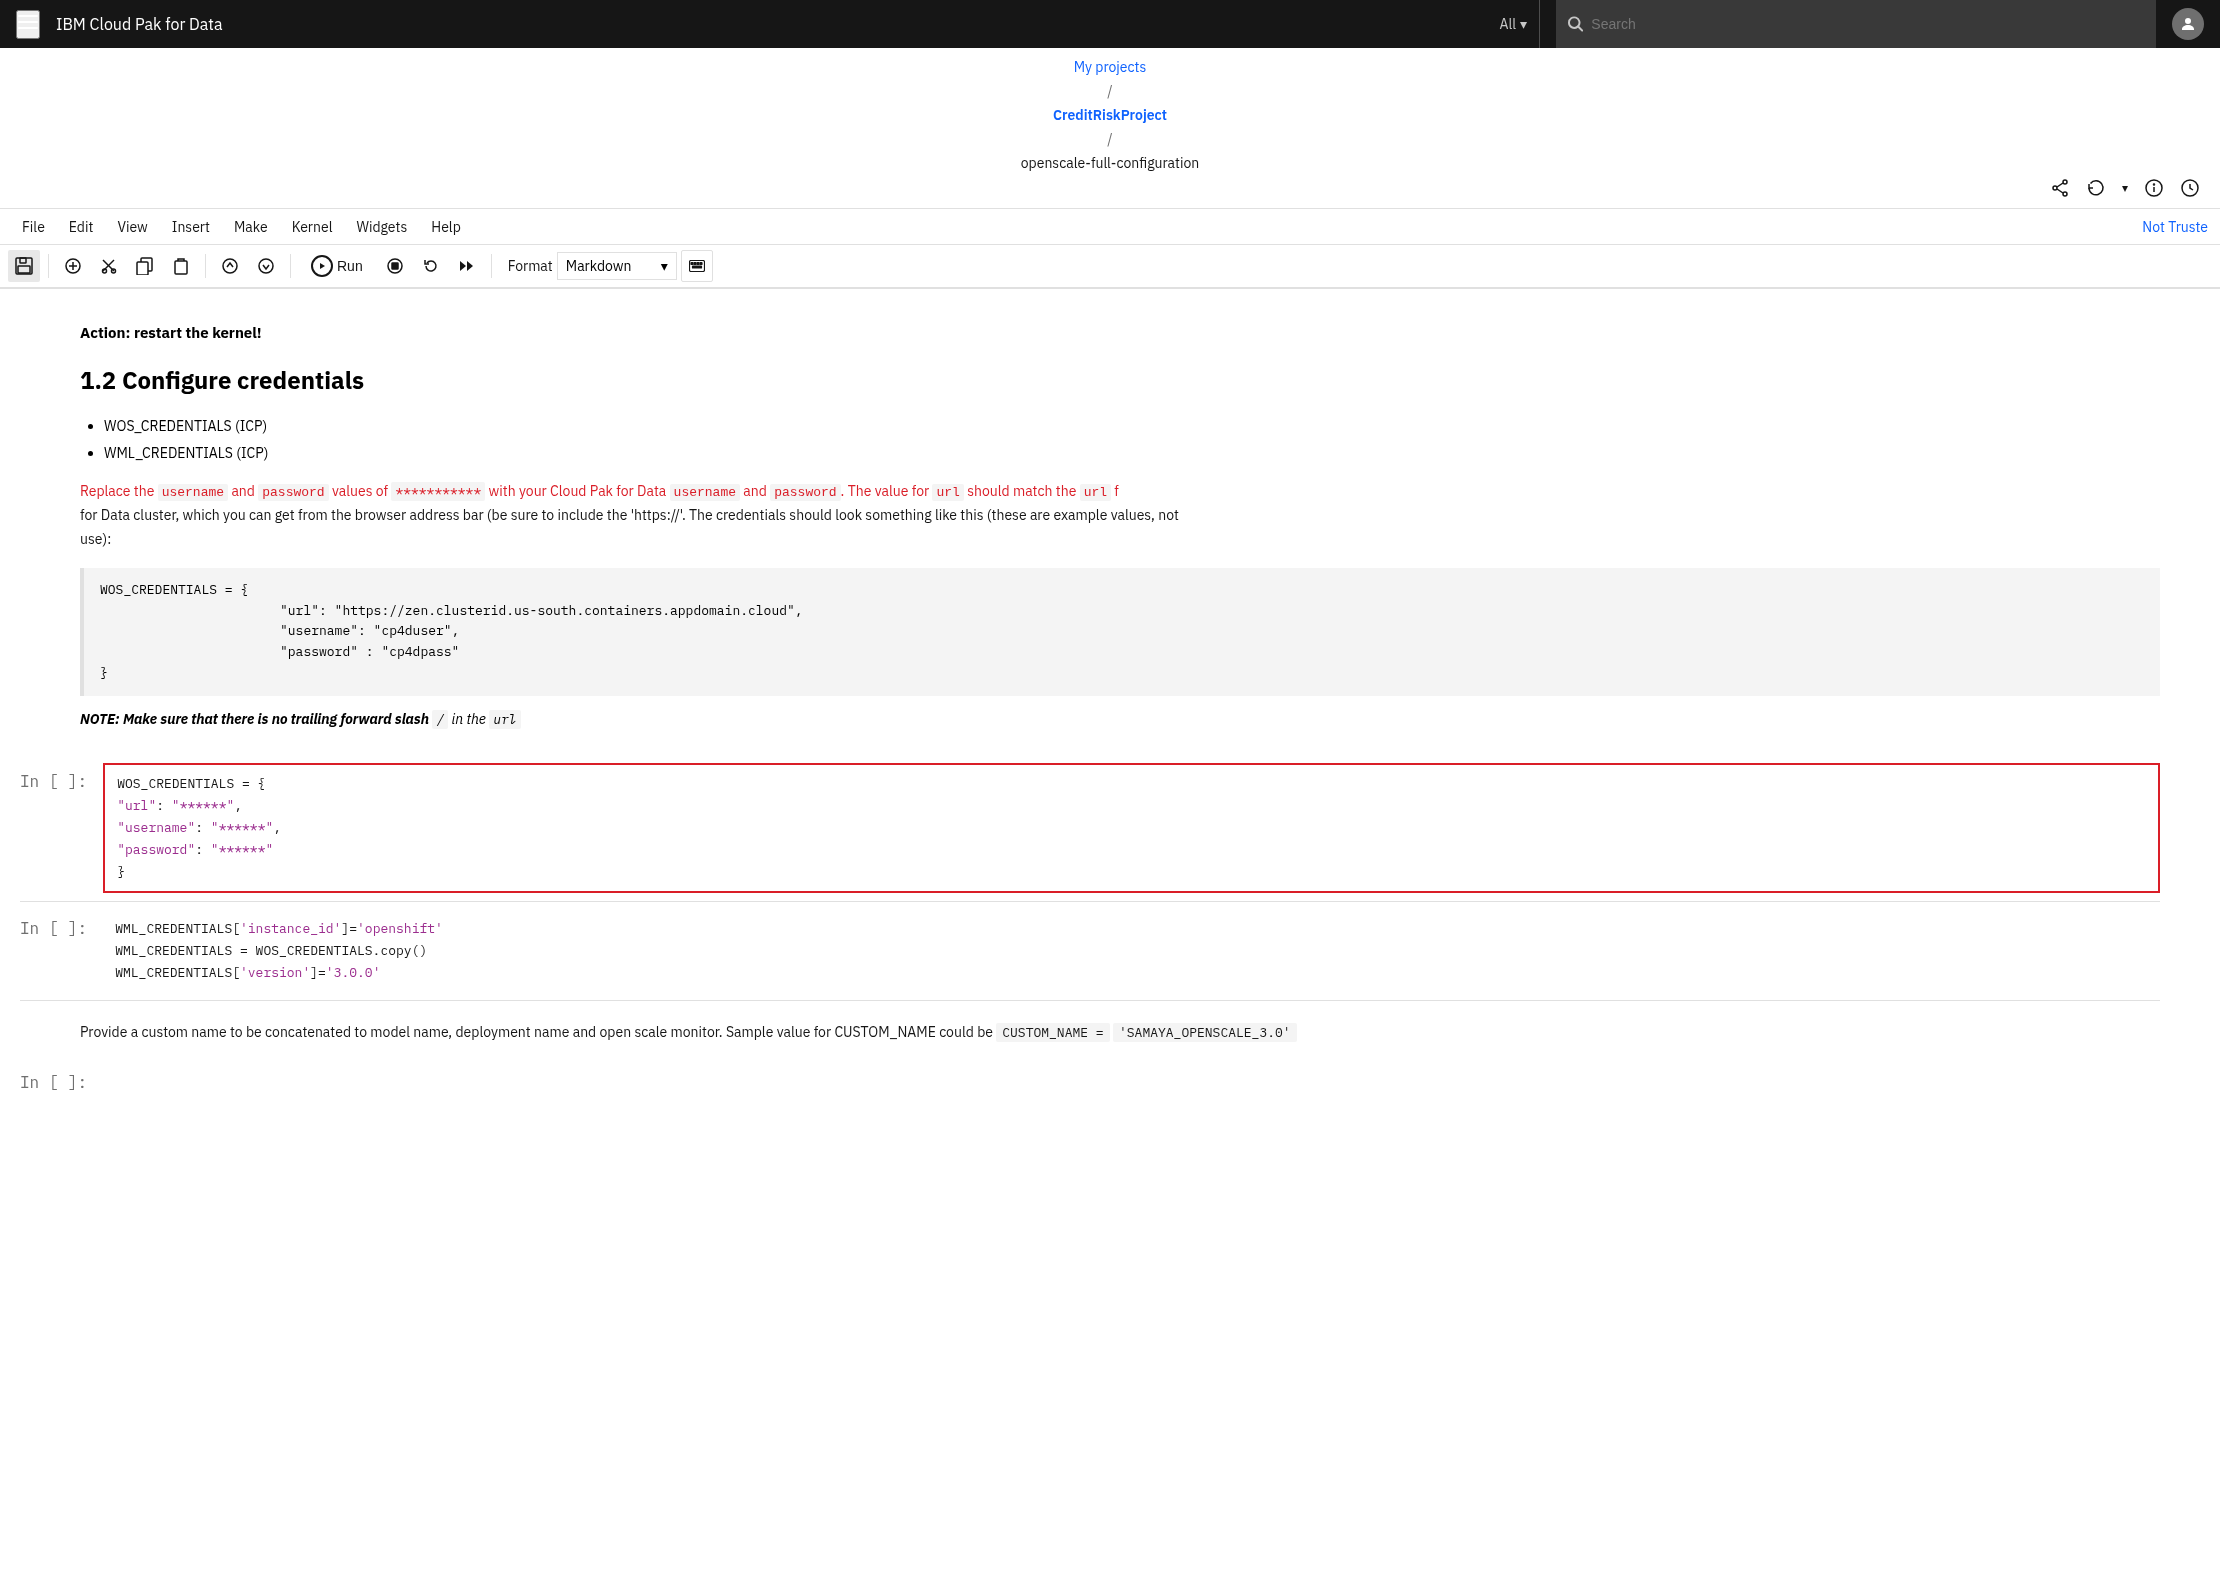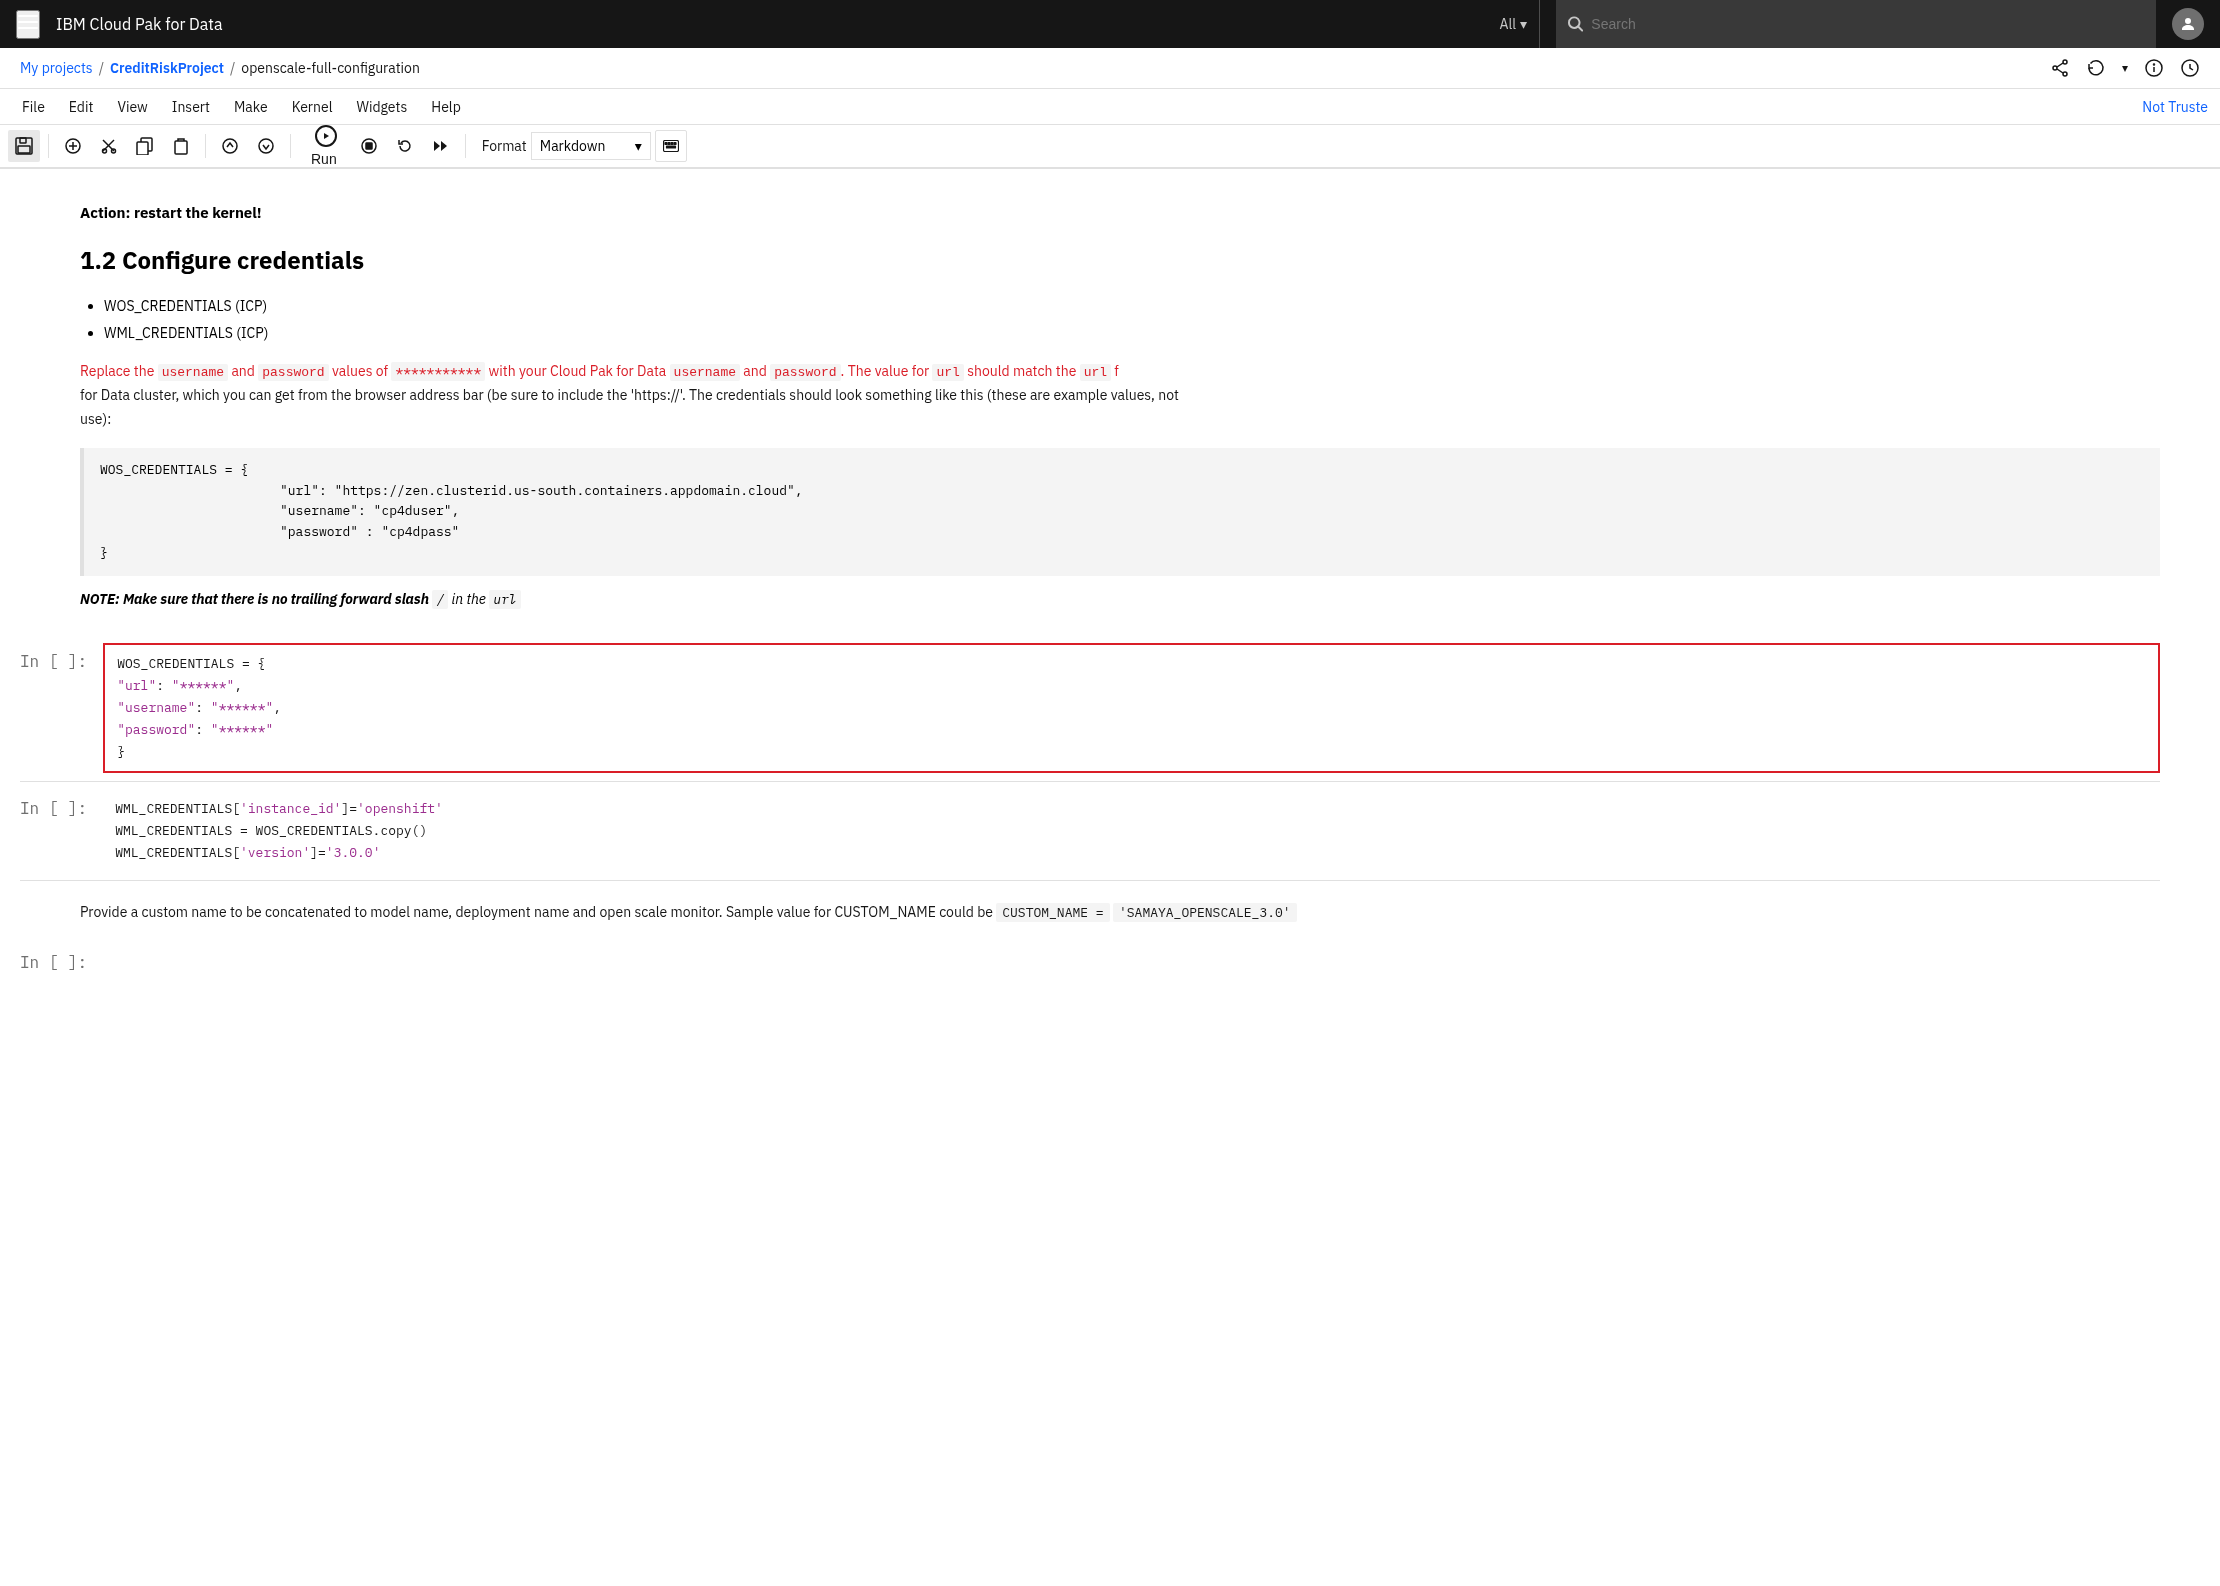--- a/index.html
+++ b/index.html
@@ -59,20 +59,21 @@
 
     
     .breadcrumb-bar {
       background: #fff;
       padding: 10px 20px;
       display: flex;
       align-items: center;
       gap: 6px;
       border-bottom: 1px solid #e0e0e0;
       font-size: 14px;
+      flex-direction: column;
     }
     .breadcrumb-link { color: #0f62fe; cursor: pointer; text-decoration: none; }
     .breadcrumb-sep { color: #6f6f6f; }
     .breadcrumb-current { color: #0f62fe; font-weight: 600; cursor: pointer; }
     .breadcrumb-final { color: #161616; }
     .breadcrumb-actions { margin-left: auto; display: flex; align-items: center; gap: 16px; }
     .breadcrumb-action-btn {
       background: none; border: none; cursor: pointer;
       color: #161616; font-size: 18px;
       display: flex; align-items: center;
@@ -117,27 +118,26 @@
       display: flex; align-items: center; justify-content: center;
       cursor: pointer;
       border: none; background: none;
       color: #161616;
       font-size: 16px;
       border-radius: 2px;
     }
     .toolbar-btn.active { background: #e8e8e8; }
     .toolbar-sep { width: 1px; height: 24px; background: #e0e0e0; margin: 0 4px; }
     .toolbar-run-btn {
-      display: flex; align-items: flex-end; gap: 4px;
+      display: flex; align-items: center; gap: 4px;
       padding: 6px 12px;
       border: none; background: none;
       cursor: pointer;
       color: #161616; font-size: 14px;
       border-radius: 2px;
-      flex-direction: column;
     }
     .run-circle {
       width: 22px; height: 22px;
       border-radius: 50%;
       border: 2px solid #161616;
       display: flex; align-items: center; justify-content: center;
       font-size: 10px;
     }
     .format-label { font-size: 14px; color: #161616; margin-left: 8px; }
     .format-select {

